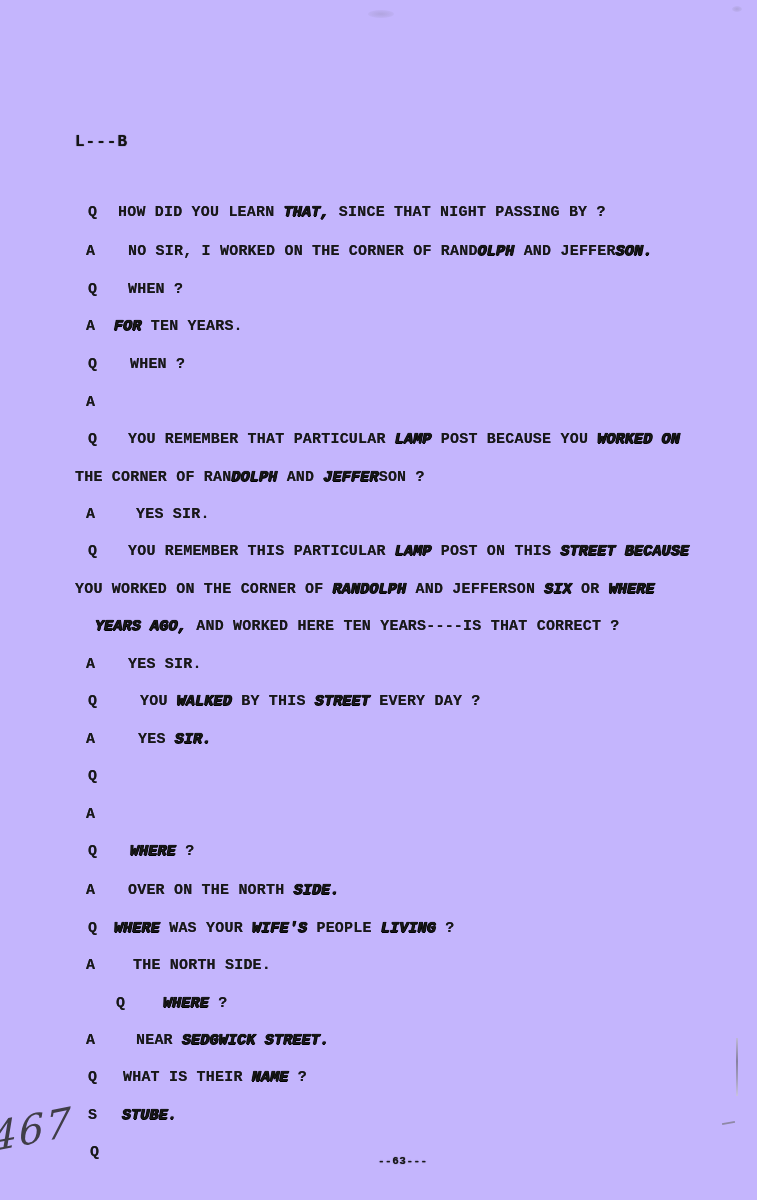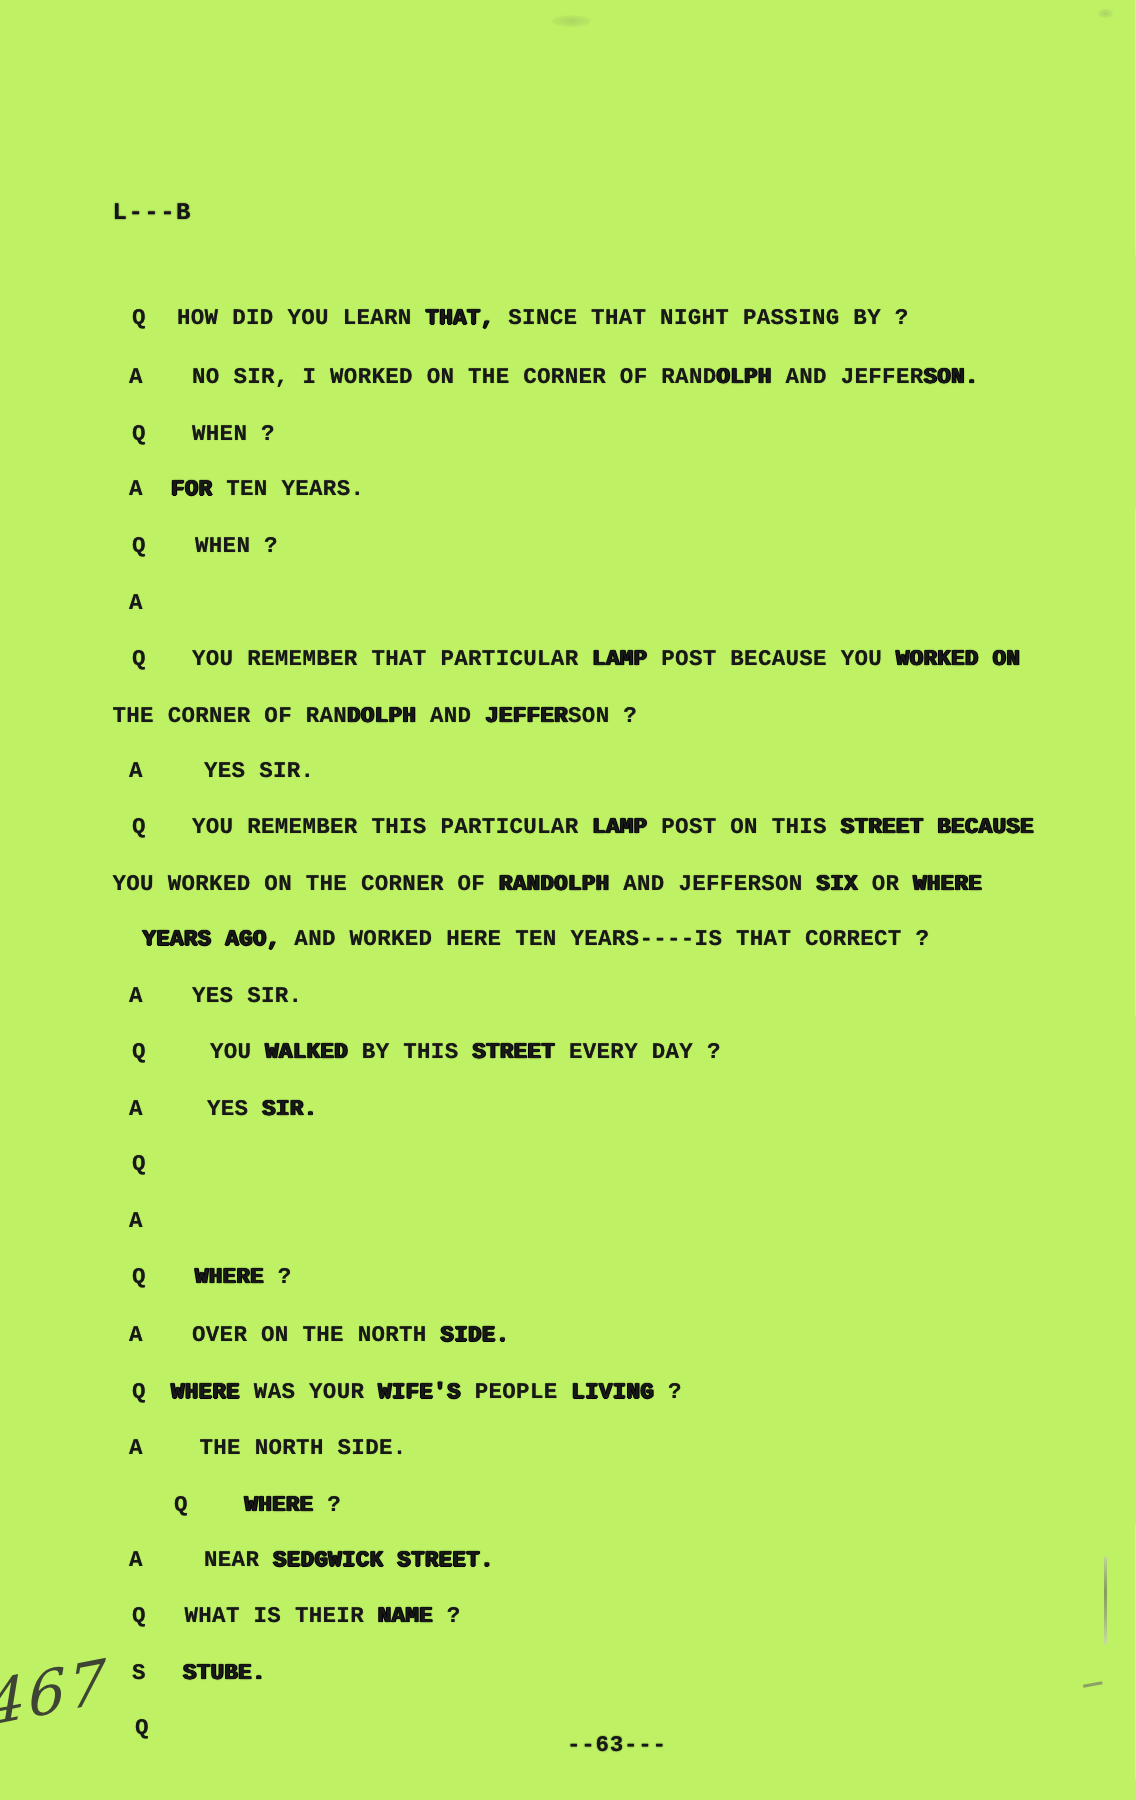--- a/index.html
+++ b/index.html
@@ -5,21 +5,21 @@
   html, body {
     margin: 0;
     padding: 0;
     background: #e8e8e8;
   }
   .page {
     position: relative;
     width: 757px;
     height: 1200px;
     margin: 0 auto;
-    background: #bef264;
+    background: #c4b5fd;
     overflow: hidden;
     font-family: "Liberation Mono", "DejaVu Sans Mono", monospace;
   }
   
   .t-line {
     position: absolute;
     left: 0;
     width: 757px;
     height: 22px;
   }
@@ -28,36 +28,37 @@
     top: 0;
     white-space: pre;
     font-size: 15px;
     font-weight: 700;
     letter-spacing: 0.2px;
     color: #181818;
     text-shadow: 0 0 0.5px rgba(10,10,10,0.65);
   }
   .ink-heavy {
     text-shadow: 0 0 1px #000, 0.6px 0 0 #000, -0.6px 0 0 #000, 0 0.6px 0 #000;
+    font-style: italic;
   }
   .header-label {
     position: absolute;
     left: 75px;
     top: 133px;
     font-size: 16px;
     font-weight: 700;
     letter-spacing: 1px;
     color: #151515;
     text-shadow: 0 0 1px rgba(0,0,0,0.8);
   }
   .page-number {
     position: absolute;
     left: 378px;
     top: 1155px;
-    font-size: 15px;
+    font-size: 11px;
     font-weight: 700;
     letter-spacing: 0.5px;
     color: #181818;
     text-shadow: 0 0 1px rgba(0,0,0,0.75);
   }
   .handwritten-number {
     position: absolute;
     left: -8px;
     top: 1114px;
     font-family: "DejaVu Serif", serif;

